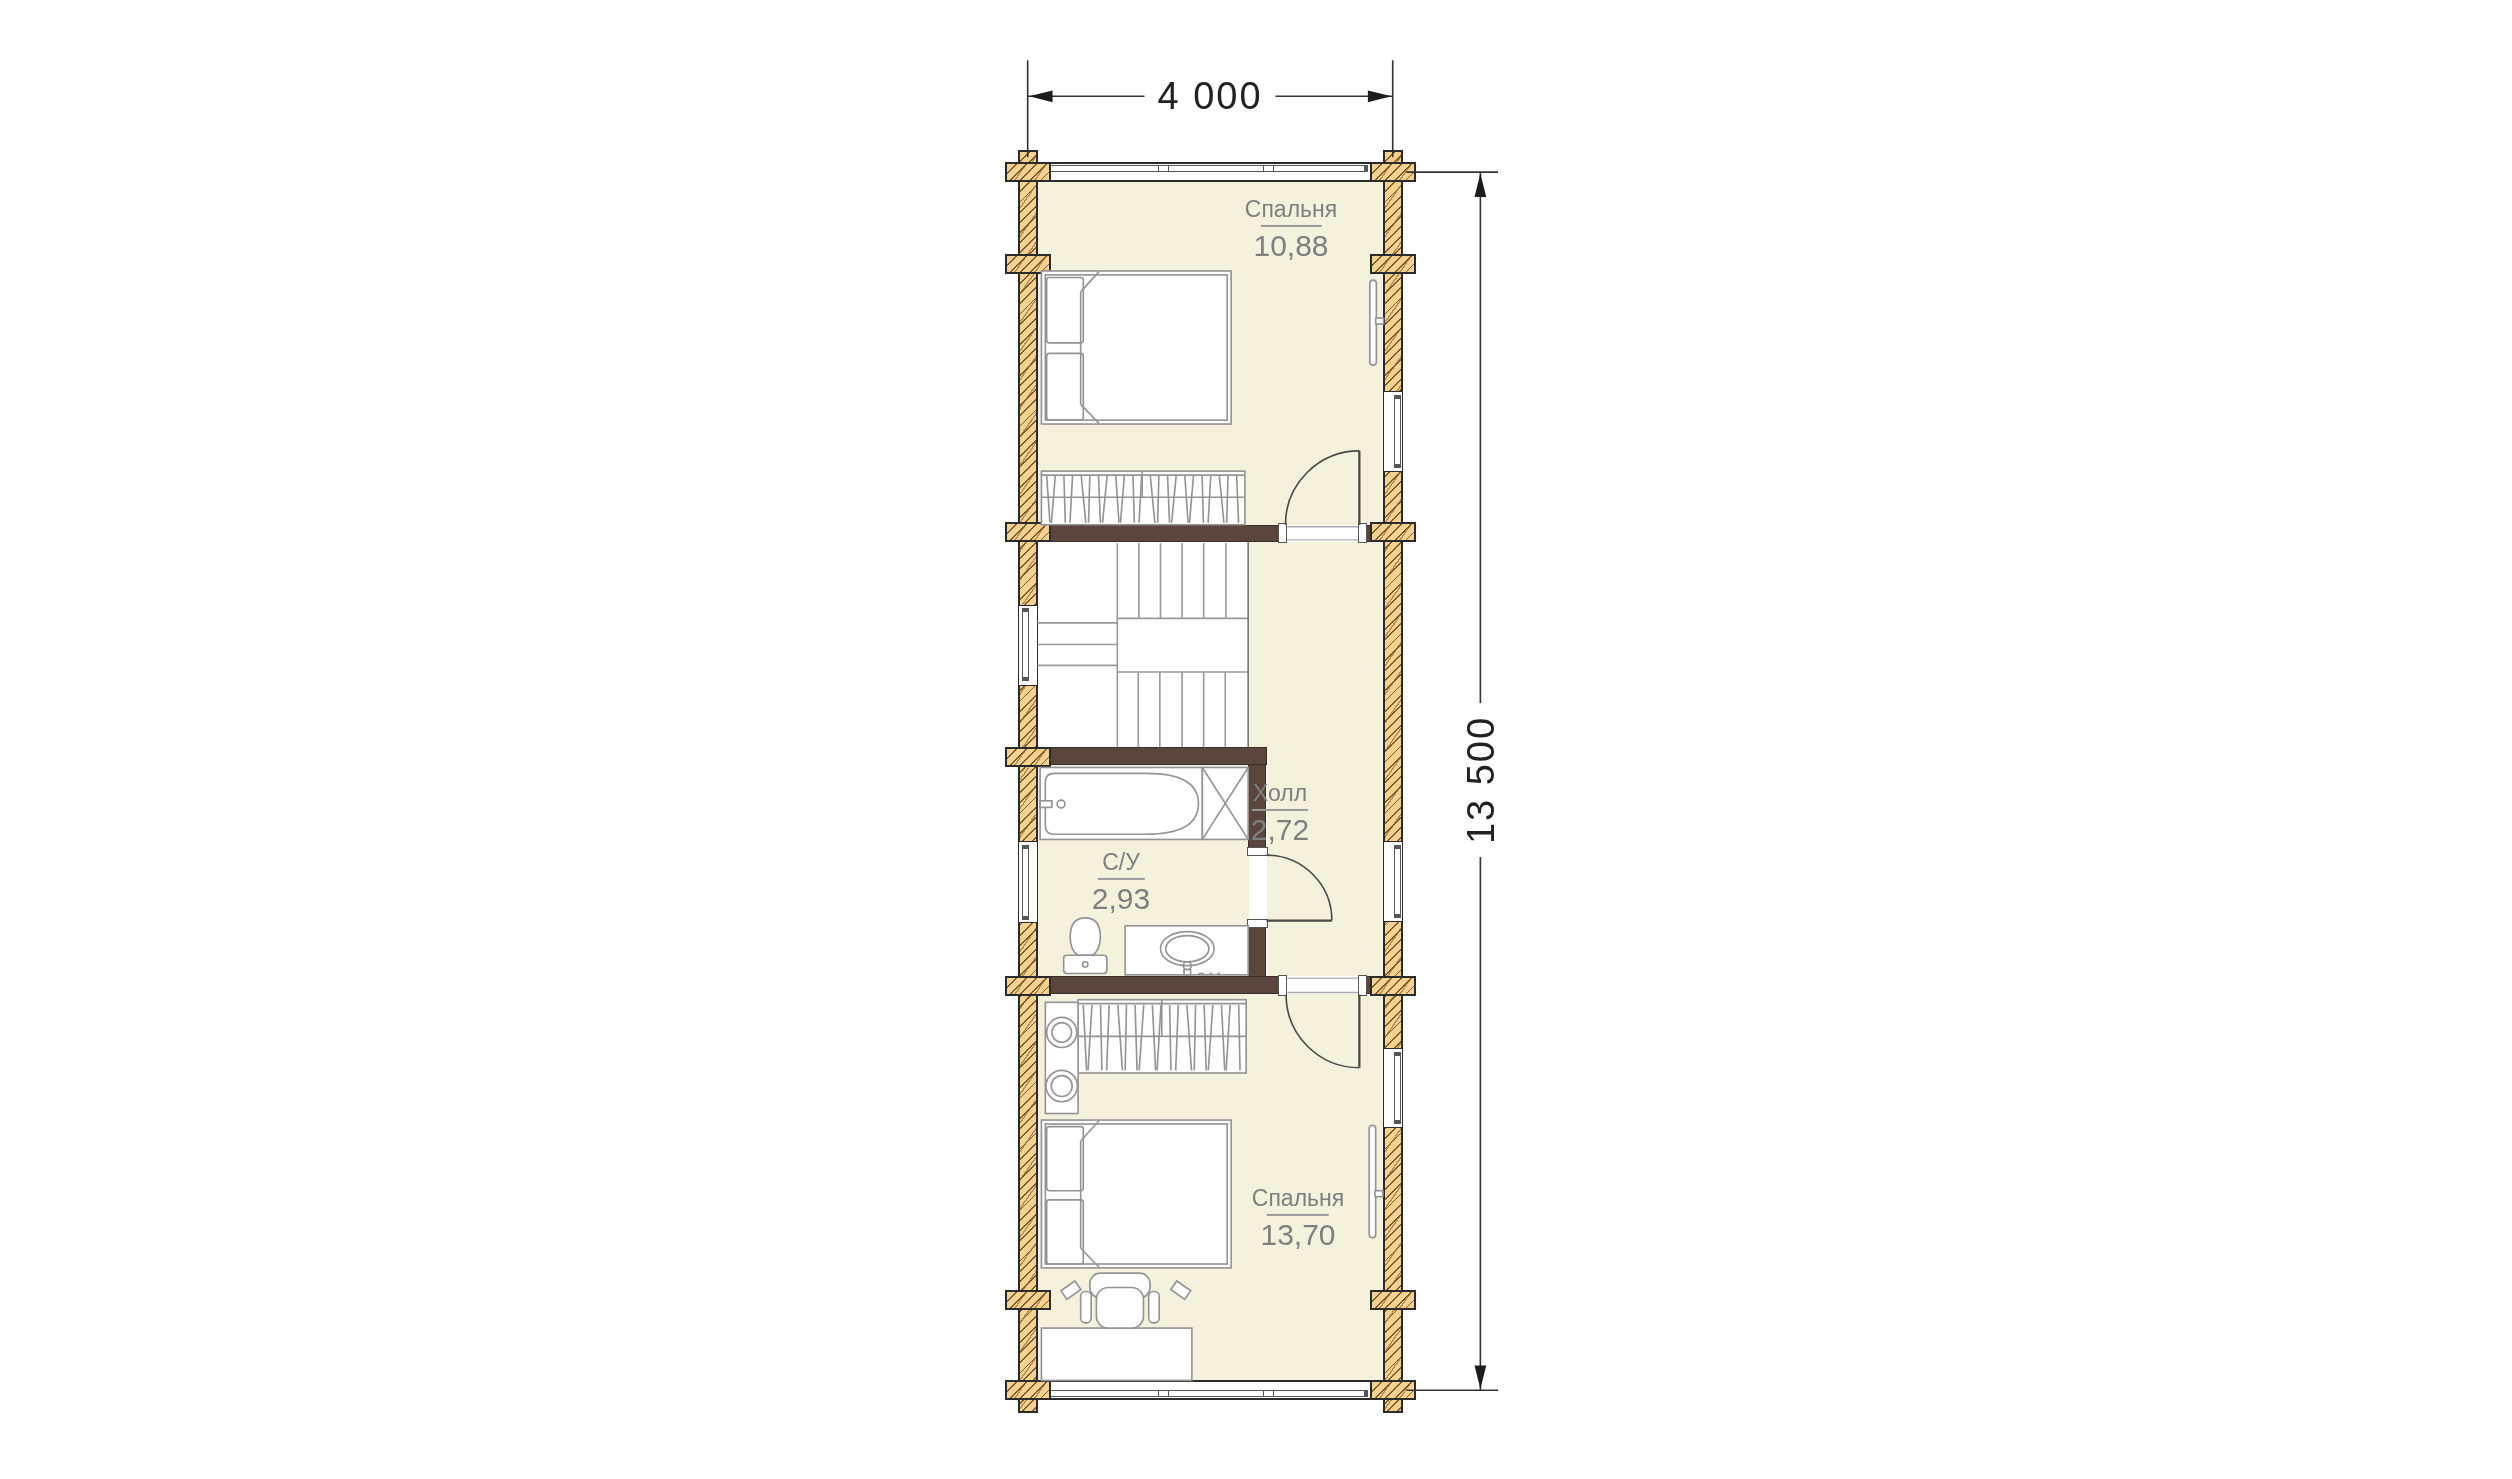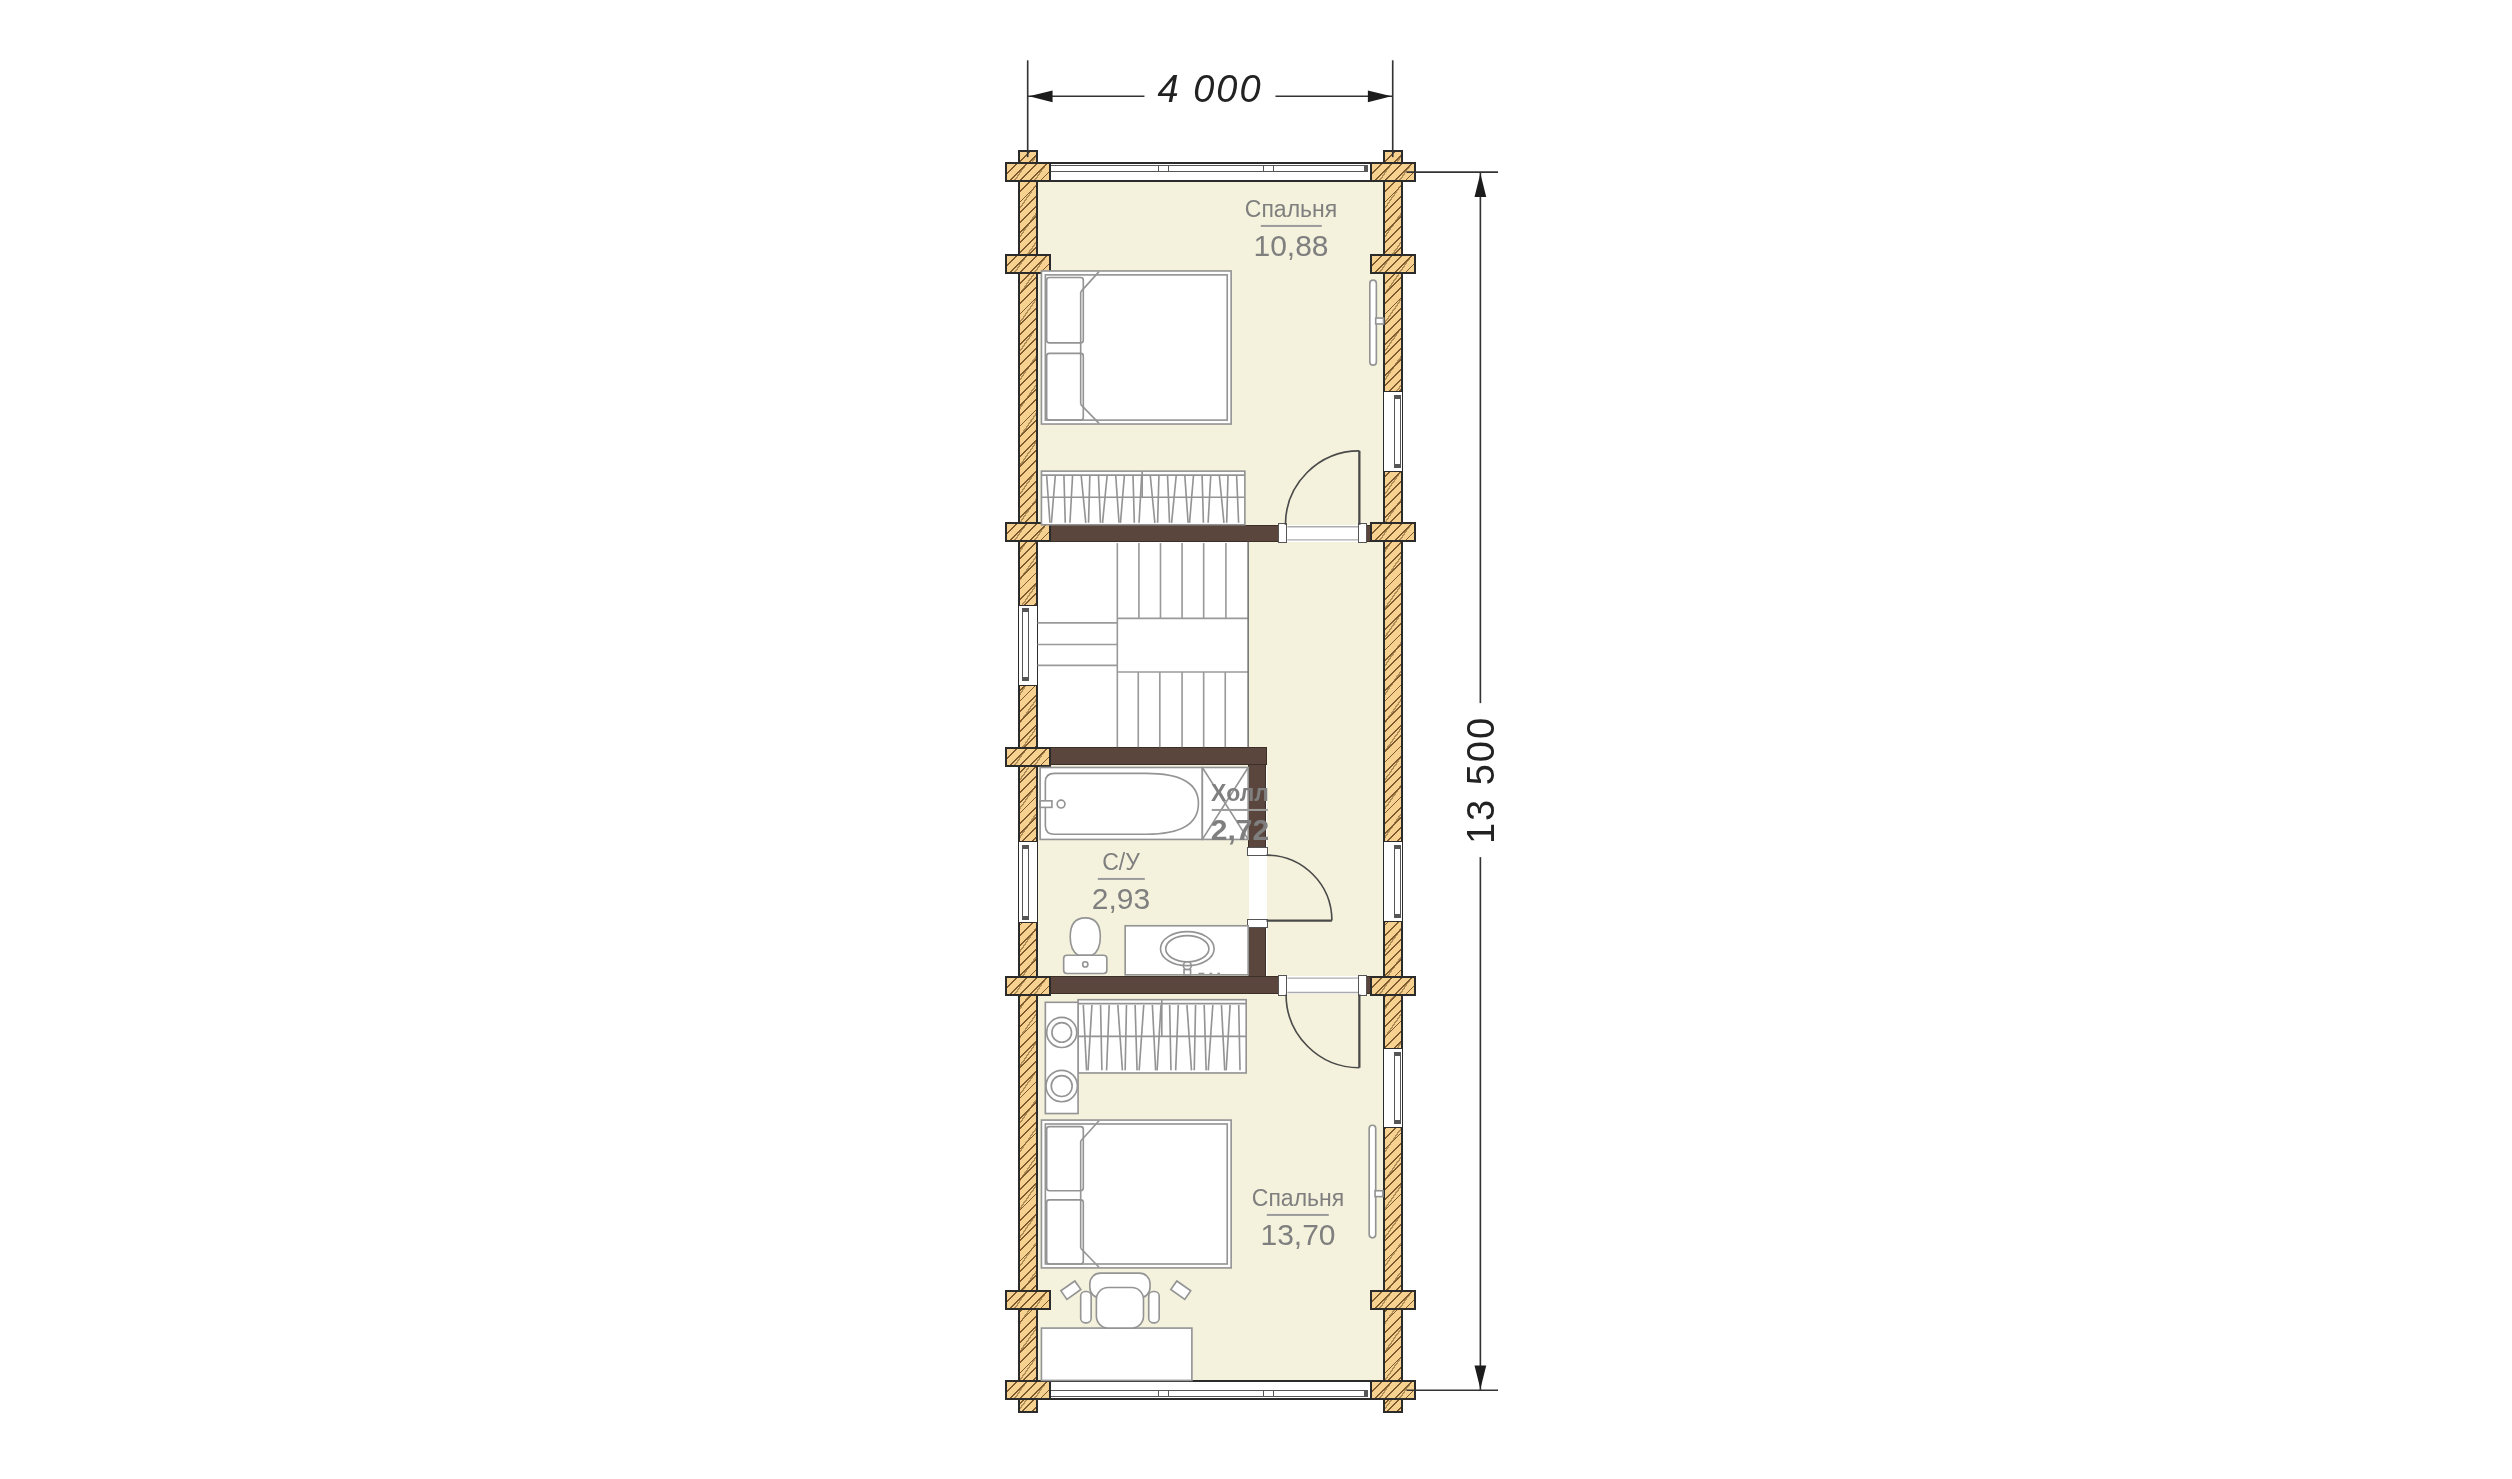--- a/index.html
+++ b/index.html
@@ -295,31 +295,31 @@
     <polygon class="s-arrow" points="2263,265 2254,301 2272,301"></polygon>
     <polygon class="s-arrow" points="2263,2123 2254,2087 2272,2087"></polygon>
   </g>
 </svg>
 
 <div class="abs room-label" style="left:1291px;top:229px;">
   <div class="nm">Спальня</div>
   <div class="rule" style="width:61px;"></div>
   <div class="ar">10,88</div>
 </div>
-<div class="abs room-label" style="left:1240px;top:813px;font-weight:bold;">
+<div class="abs room-label" style="left:1280px;top:813px;">
   <div class="nm">Холл</div>
   <div class="rule" style="width:56px;"></div>
   <div class="ar">2,72</div>
 </div>
 <div class="abs room-label" style="left:1121px;top:882px;">
   <div class="nm">С/У</div>
   <div class="rule" style="width:47px;"></div>
   <div class="ar">2,93</div>
 </div>
 <div class="abs room-label" style="left:1298px;top:1218px;">
   <div class="nm">Спальня</div>
   <div class="rule" style="width:62px;"></div>
   <div class="ar">13,70</div>
 </div>
 
-<div class="abs dim-text" style="left:1210px;top:89px;font-style:italic;">4 000</div>
+<div class="abs dim-text" style="left:1210px;top:96px;">4 000</div>
 <div class="abs dim-text vert" style="left:1481px;top:780px;">13 500</div>
 
 
 </body></html>

